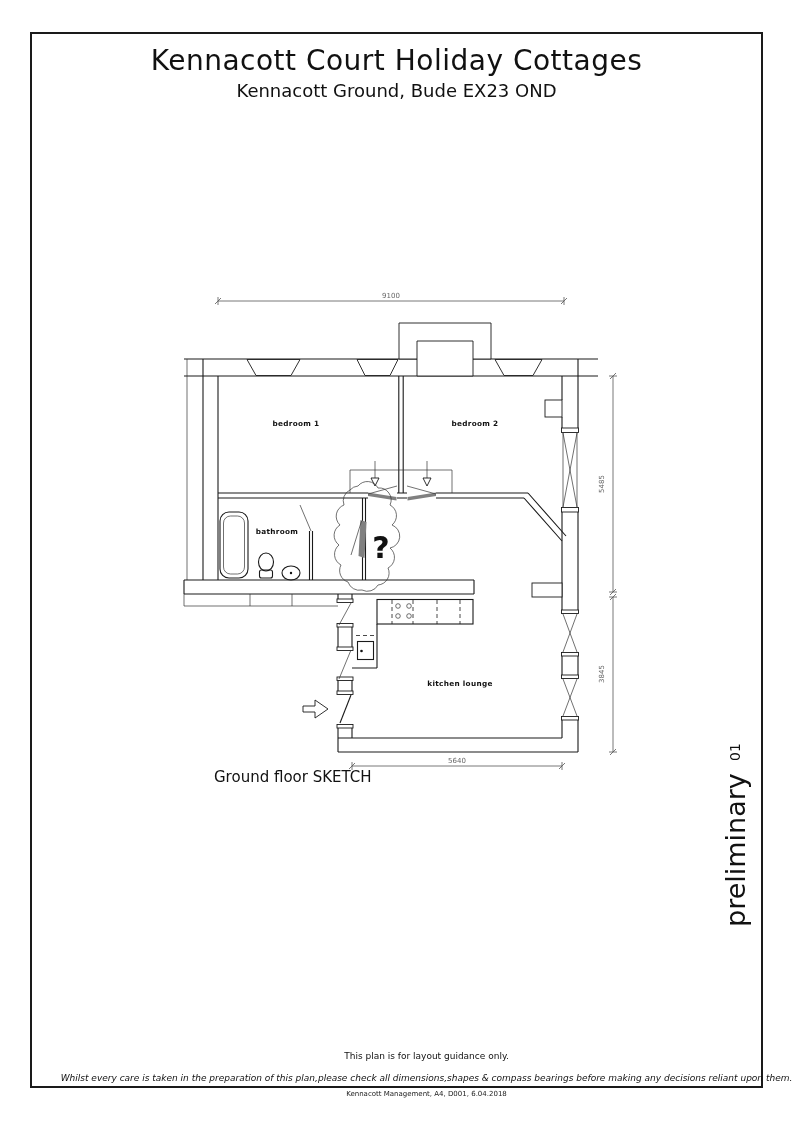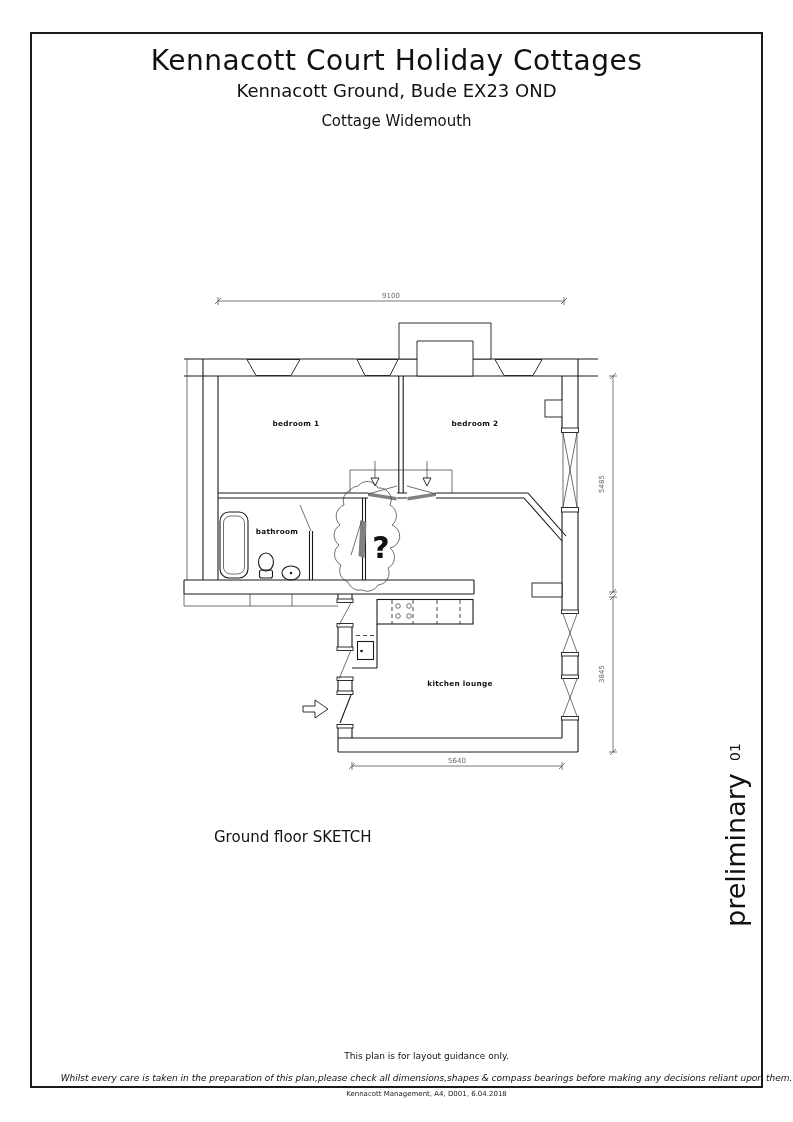--- a/index.html
+++ b/index.html
@@ -10,21 +10,21 @@
   }
   #border-frame{
     position:absolute;left:30px;top:32px;width:733px;height:1056px;
     border:2px solid #1a1a1a;box-sizing:border-box;
   }
   .hdr{position:absolute;left:30px;width:733px;text-align:center;}
   #title{top:44px;font-size:28px;letter-spacing:.5px;}
   #address{top:80px;font-size:18px;}
   #cottage{top:112px;font-size:15px;}
   #plan-svg{position:absolute;left:0;top:0;}
-  #caption{position:absolute;left:214px;top:828px;font-size:15px;}
+  #caption{position:absolute;left:214px;top:768px;font-size:15px;}
   #prelim{
     position:absolute;left:712px;top:722px;height:205px;width:46px;
     writing-mode:vertical-rl;transform:rotate(180deg);
     font-size:27px;color:#111;display:flex;align-items:center;
   }
   #prelim .rev{font-size:14px;margin-inline-start:12px;}
   .foot{position:absolute;left:30px;width:793px;text-align:center;color:#111;}
   #foot1{top:1051px;font-size:9px;}
   #foot2{top:1062px;font-size:9px;}
   #foot3{top:1073px;font-size:9px;font-style:italic;}
@@ -42,21 +42,20 @@
 </style>
 </head>
 <body>
 
 <div id="page">
 
   <div id="border-frame"></div>
 
   <div class="hdr" id="title">Kennacott Court Holiday Cottages</div>
   <div class="hdr" id="address">Kennacott Ground, Bude EX23 OND</div>
-  <div class="hdr" id="cottage">Cottage Widemouth</div>
 
   <svg id="plan-svg" width="793" height="1122" viewBox="0 0 793 1122">
 
     <g>
 
       <path class="w" d="M184,359 H598"></path>
       <path class="w" d="M184,376 H598"></path>
 
       <path class="thin" d="M187,359 V580"></path>
       <path class="w" d="M203,359 V580"></path>

